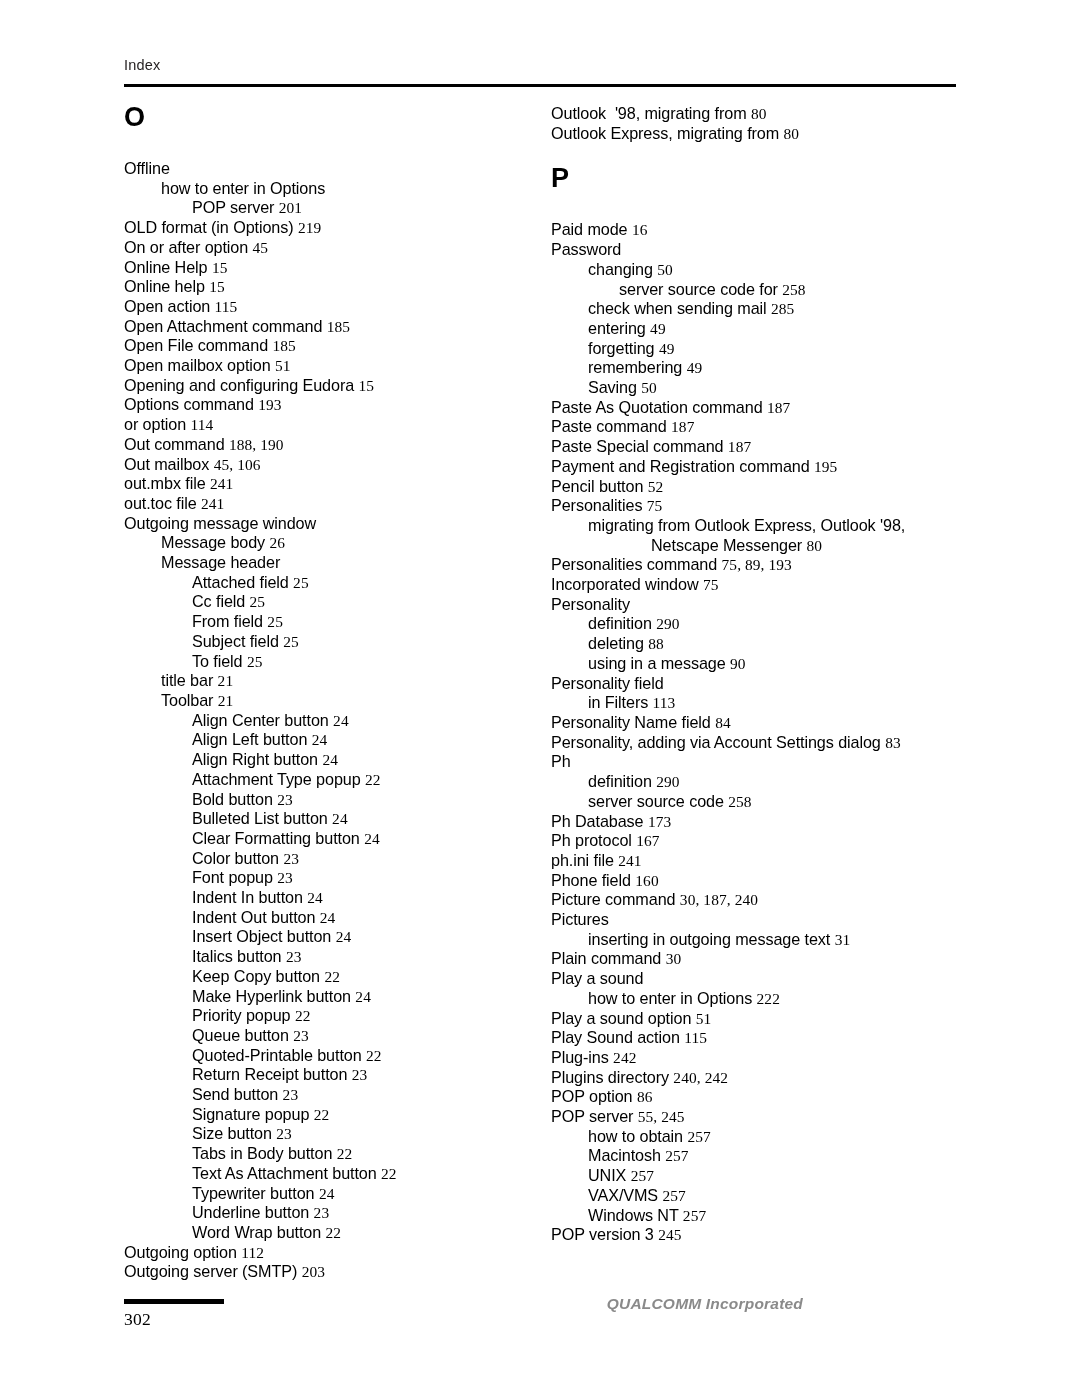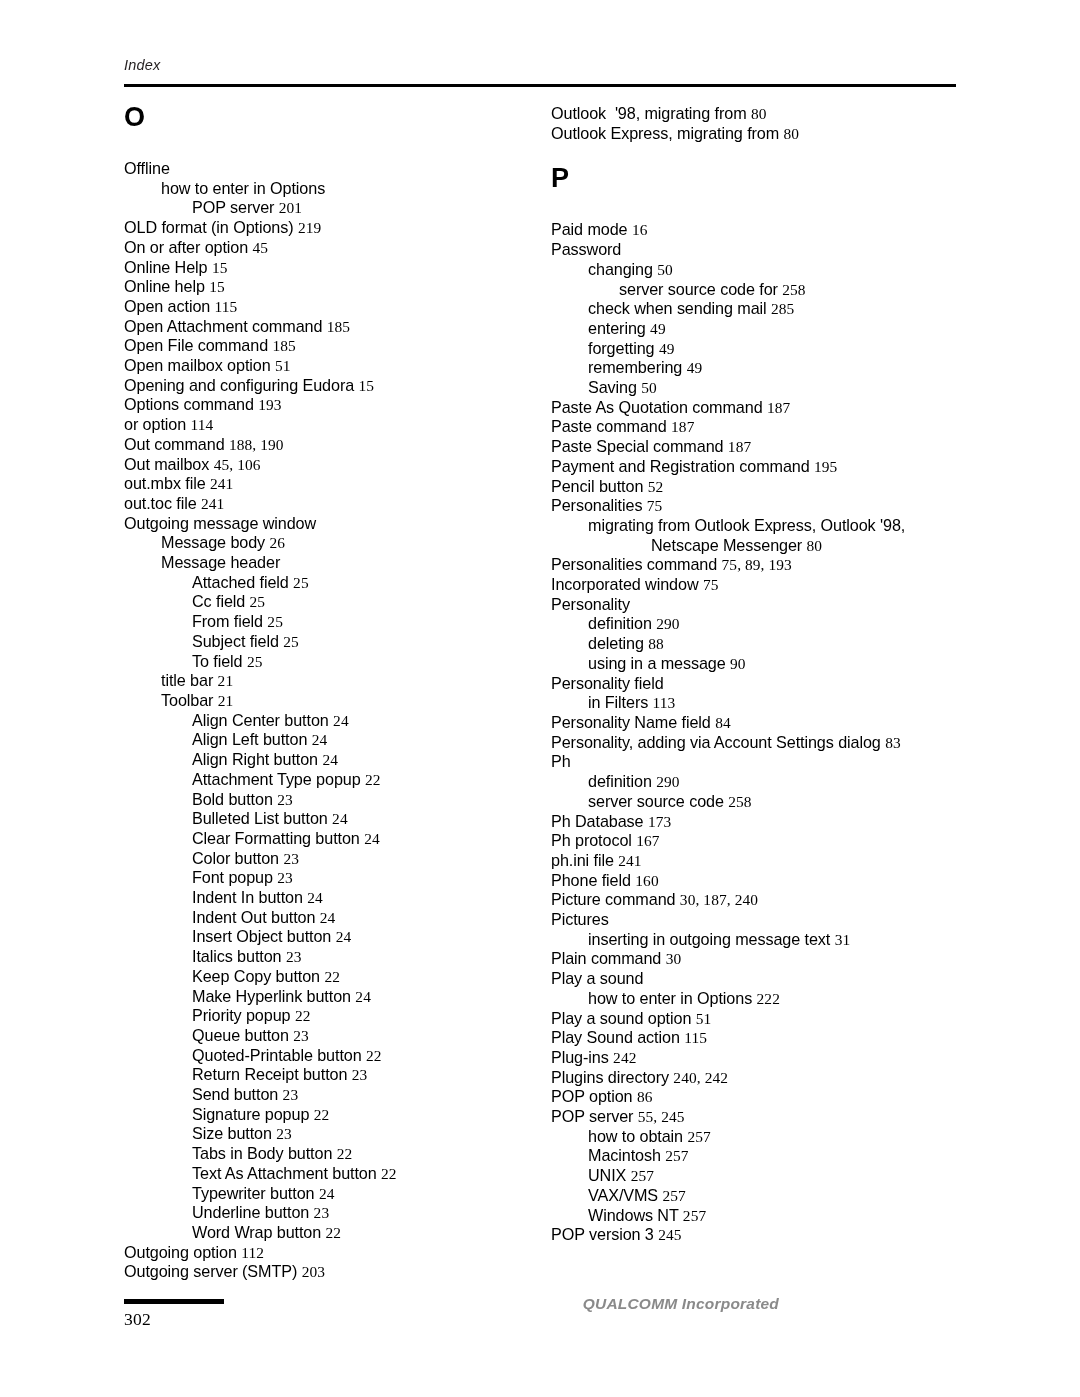--- a/index.html
+++ b/index.html
@@ -18,21 +18,20 @@
 
   
   #running-header {
     position: absolute;
     left: 124px;
     top: 58px;
     width: 832px;
   }
   #running-header .header-label {
     font-family: "Liberation Sans", sans-serif;
-    font-style: italic;
     font-size: 14.5px;
     color: #231f20;
     letter-spacing: 0.2px;
     line-height: 1.1;
   }
   #running-header .header-rule {
     margin-top: 10px;
     height: 3px;
     background: #000000;
     width: 832px;
@@ -111,21 +110,21 @@
     position: absolute;
     left: 124px;
     top: 19px;
     font-family: "Liberation Serif", serif;
     font-size: 17.5px;
     color: #000000;
     letter-spacing: 0.3px;
   }
   #footer-company {
     position: absolute;
-    right: 132px;
+    right: 108px;
     top: 5px;
     font-family: "Liberation Sans", sans-serif;
     font-style: italic;
     font-weight: bold;
     font-size: 15.5px;
     color: #8a8a8a;
     letter-spacing: 0.2px;
     white-space: pre;
     margin-left: 12px;
   }

